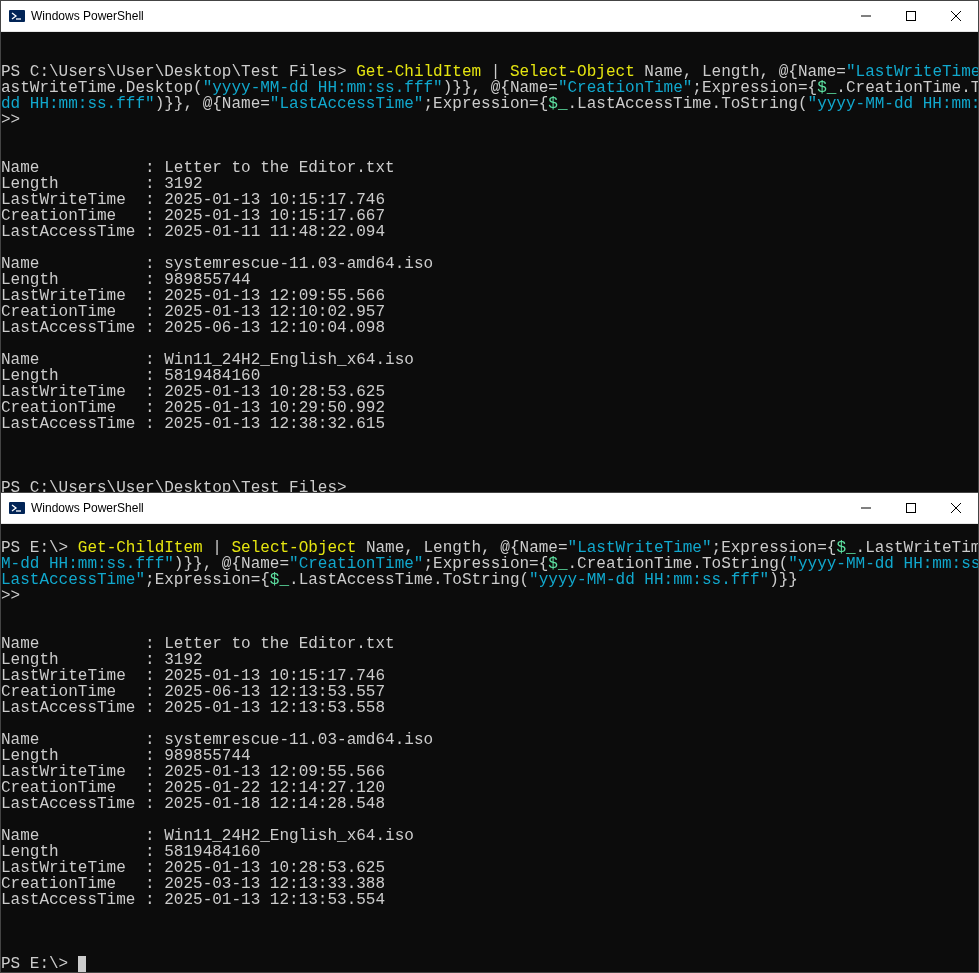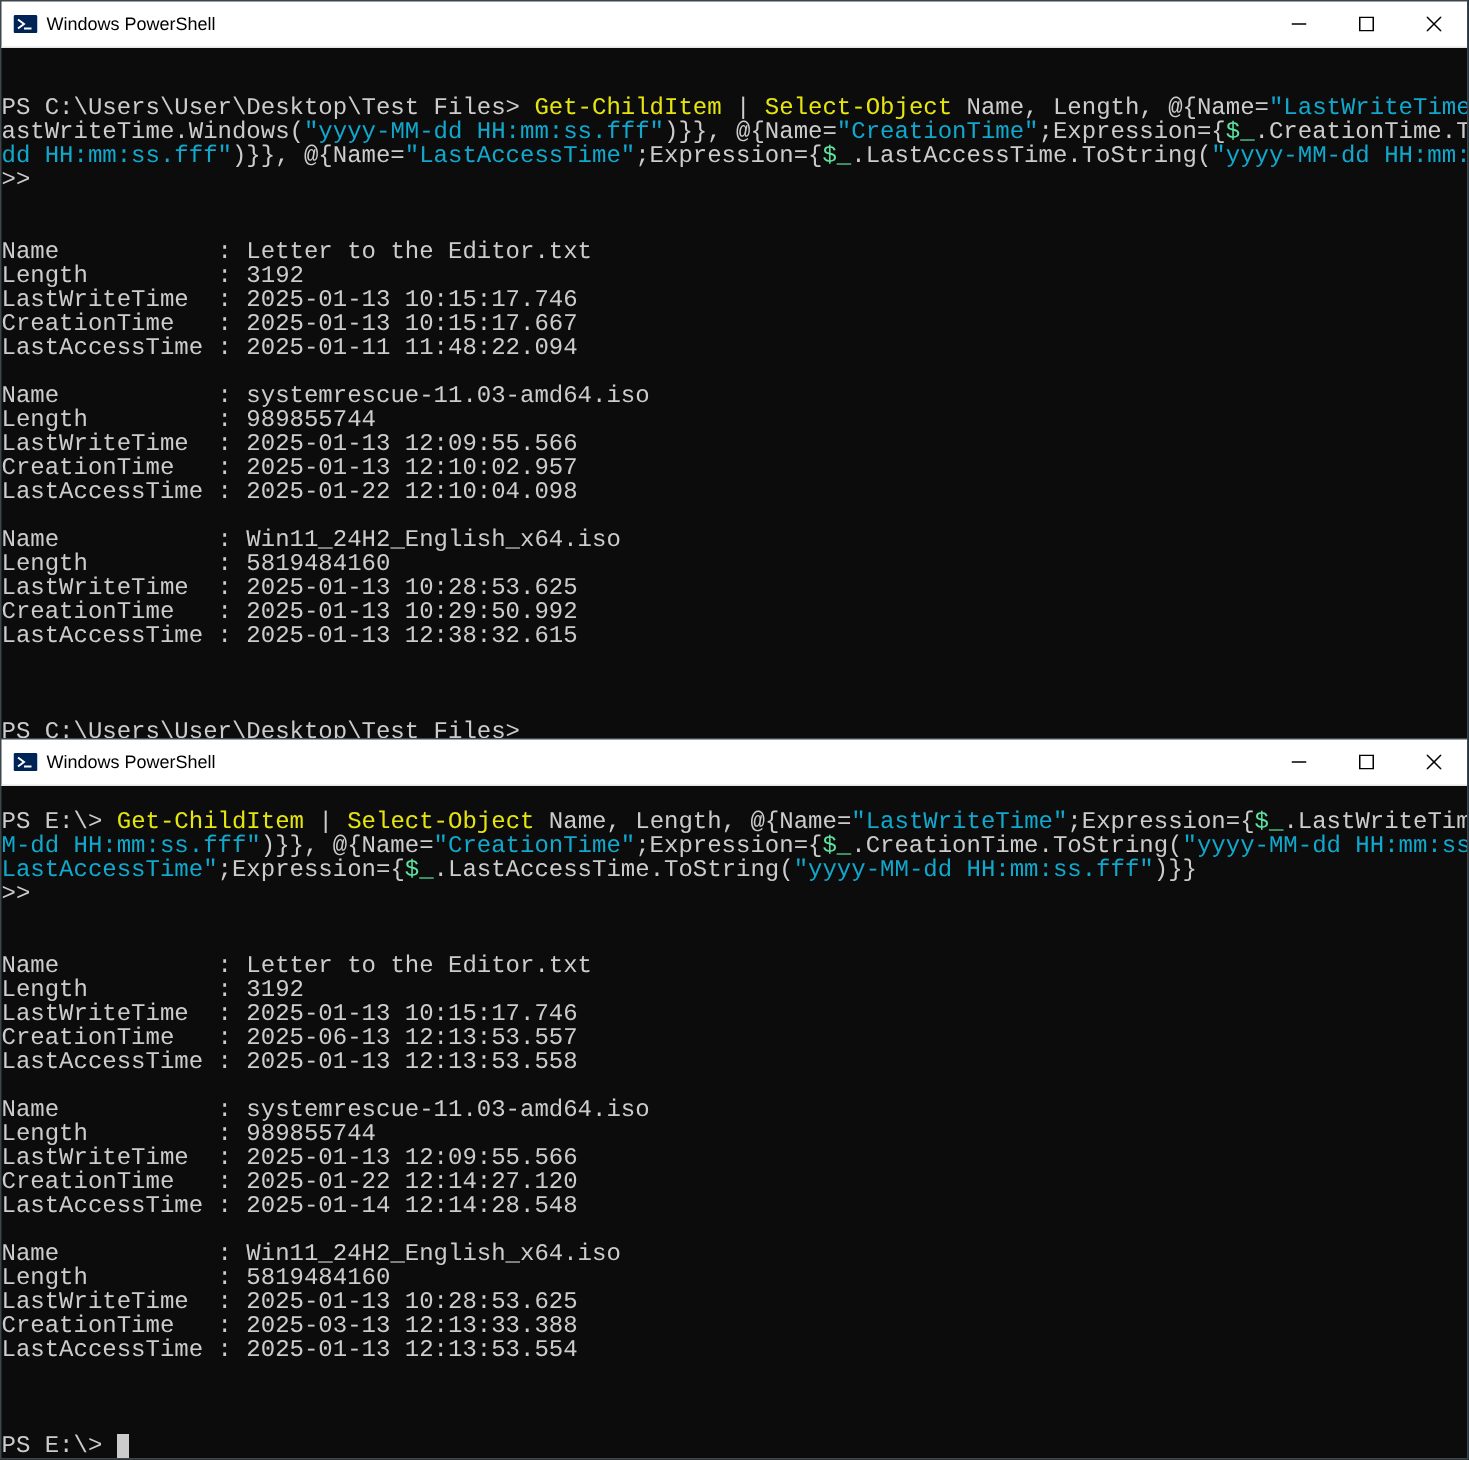--- a/index.html
+++ b/index.html
@@ -4,21 +4,21 @@
 <style>
   * { margin: 0; padding: 0; box-sizing: border-box; }
   body {
     width: 979px;
     height: 973px;
     font-family: "Segoe UI", Tahoma, sans-serif;
     background: #0c0c0c;
     overflow: hidden;
   }
   .window {
-    background: #0c4a6e;
+    background: #f0abfc;
     position: relative;
     border: 1px solid #444;
   }
   .titlebar {
     height: 31px;
     background: #ffffff;
     display: flex;
     align-items: center;
     justify-content: space-between;
     border-bottom: 1px solid #e5e5e5;
@@ -107,36 +107,36 @@
           <svg width="10" height="10" viewBox="0 0 10 10">
             <line x1="0" y1="0" x2="10" y2="10" stroke="#000" stroke-width="1"></line>
             <line x1="10" y1="0" x2="0" y2="10" stroke="#000" stroke-width="1"></line>
           </svg>
         </div>
     </div>
   </div>
   <div class="terminal">
 
 <span class="c-white">PS C:\Users\User\Desktop\Test Files&gt;</span> <span class="c-yellow">Get-ChildItem</span><span class="c-white"> | </span><span class="c-yellow">Select-Object</span><span class="c-white"> Name, Length, @{Name=</span><span class="c-cyan">"LastWriteTime"</span>
-<span class="c-white">astWriteTime.Windows(</span><span class="c-cyan">"yyyy-MM-dd HH:mm:ss.fff"</span><span class="c-white">)}}, @{Name=</span><span class="c-cyan">"CreationTime"</span><span class="c-white">;Expression={</span><span class="c-green">$_</span><span class="c-white">.CreationTime.ToString(</span>
+<span class="c-white">astWriteTime.Desktop(</span><span class="c-cyan">"yyyy-MM-dd HH:mm:ss.fff"</span><span class="c-white">)}}, @{Name=</span><span class="c-cyan">"CreationTime"</span><span class="c-white">;Expression={</span><span class="c-green">$_</span><span class="c-white">.CreationTime.ToString(</span>
 <span class="c-cyan">dd HH:mm:ss.fff"</span><span class="c-white">)}}, @{Name=</span><span class="c-cyan">"LastAccessTime"</span><span class="c-white">;Expression={</span><span class="c-green">$_</span><span class="c-white">.LastAccessTime.ToString(</span><span class="c-cyan">"yyyy-MM-dd HH:mm:ss.fff"</span>
 <span class="c-white">&gt;&gt;</span>
 
 
 <span>Name</span>           : <span>Letter to the Editor.txt</span>
 <span>Length</span>         : <span>3192</span>
 <span>LastWriteTime</span>  : <span>2025-01-13 10:15:17.746</span>
 <span>CreationTime</span>   : <span>2025-01-13 10:15:17.667</span>
 <span>LastAccessTime</span> : <span>2025-01-11 11:48:22.094</span>
 
 <span>Name</span>           : <span>systemrescue-11.03-amd64.iso</span>
 <span>Length</span>         : <span>989855744</span>
 <span>LastWriteTime</span>  : <span>2025-01-13 12:09:55.566</span>
 <span>CreationTime</span>   : <span>2025-01-13 12:10:02.957</span>
-<span>LastAccessTime</span> : <span>2025-01-22 12:10:04.098</span>
+<span>LastAccessTime</span> : <span>2025-06-13 12:10:04.098</span>
 
 <span>Name</span>           : <span>Win11_24H2_English_x64.iso</span>
 <span>Length</span>         : <span>5819484160</span>
 <span>LastWriteTime</span>  : <span>2025-01-13 10:28:53.625</span>
 <span>CreationTime</span>   : <span>2025-01-13 10:29:50.992</span>
 <span>LastAccessTime</span> : <span>2025-01-13 12:38:32.615</span>
 
 
 
 <span class="c-white">PS C:\Users\User\Desktop\Test Files&gt;</span>
@@ -184,21 +184,21 @@
 <span>Name</span>           : <span>Letter to the Editor.txt</span>
 <span>Length</span>         : <span>3192</span>
 <span>LastWriteTime</span>  : <span>2025-01-13 10:15:17.746</span>
 <span>CreationTime</span>   : <span>2025-06-13 12:13:53.557</span>
 <span>LastAccessTime</span> : <span>2025-01-13 12:13:53.558</span>
 
 <span>Name</span>           : <span>systemrescue-11.03-amd64.iso</span>
 <span>Length</span>         : <span>989855744</span>
 <span>LastWriteTime</span>  : <span>2025-01-13 12:09:55.566</span>
 <span>CreationTime</span>   : <span>2025-01-22 12:14:27.120</span>
-<span>LastAccessTime</span> : <span>2025-01-14 12:14:28.548</span>
+<span>LastAccessTime</span> : <span>2025-01-18 12:14:28.548</span>
 
 <span>Name</span>           : <span>Win11_24H2_English_x64.iso</span>
 <span>Length</span>         : <span>5819484160</span>
 <span>LastWriteTime</span>  : <span>2025-01-13 10:28:53.625</span>
 <span>CreationTime</span>   : <span>2025-03-13 12:13:33.388</span>
 <span>LastAccessTime</span> : <span>2025-01-13 12:13:53.554</span>
 
 
 
 <span class="c-white">PS E:\&gt;</span> <span class="cursor"></span>

